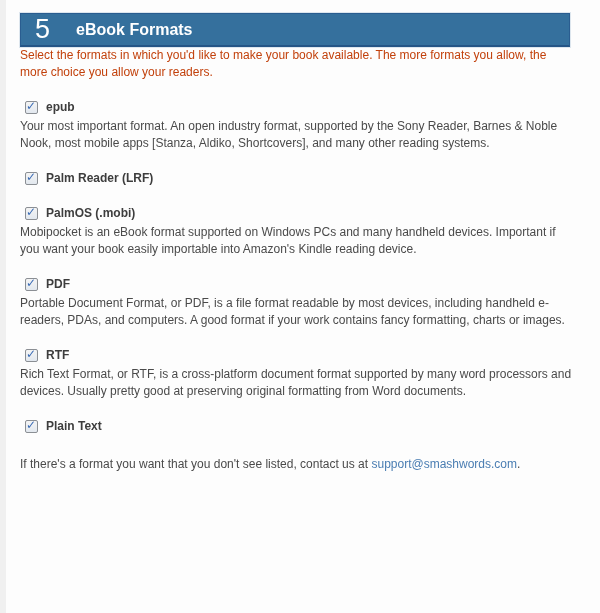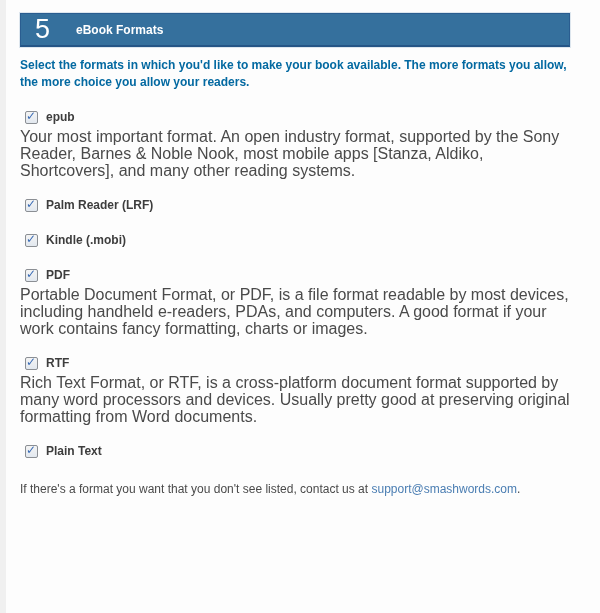--- a/index.html
+++ b/index.html
@@ -40,30 +40,28 @@
     box-shadow: 0 0 0 1px #dde6ee;
   }
   .step-number {
     color: #ffffff;
     font-size: 27px;
     line-height: 27px;
     font-weight: 400;
   }
   .section-title {
     color: #ffffff;
-    font-size: 12px;
+    font-size: 16px;
     font-weight: bold;
     margin-left: 26px;
   }
   .intro {
-    margin-top: 10px;
     font-size: 12px;
     line-height: 17px;
-    color: #0369a1;
-    font-weight: bold;
+    color: #c2410c;
   }
   .format-item {
     margin-top: 17px;
   }
   .format-label-row {
     display: flex;
     align-items: center;
     padding-left: 5px;
     height: 18px;
   }
@@ -89,21 +87,21 @@
   }
   .format-label {
     margin-left: 8px;
     font-size: 12px;
     font-weight: bold;
     color: #3d3d3d;
     cursor: pointer;
   }
   .format-desc {
     margin-top: 2px;
-    font-size: 16px;
+    font-size: 12px;
     line-height: 17px;
     color: #4a4a4a;
   }
   .footer-note {
     margin-top: 21px;
     font-size: 12px;
     line-height: 17px;
     color: #4a4a4a;
   }
   .footer-note a {
@@ -137,22 +135,23 @@
     <div class="format-item">
       <div class="format-label-row">
         <span class="checkbox checked"></span>
         <span class="format-label">Palm Reader (LRF)</span>
       </div>
     </div>
 
     <div class="format-item">
       <div class="format-label-row">
         <span class="checkbox checked"></span>
-        <span class="format-label">Kindle (.mobi)</span>
+        <span class="format-label">PalmOS (.mobi)</span>
       </div>
+      <div class="format-desc">Mobipocket is an eBook format supported on Windows PCs and many handheld devices. Important if you want your book easily importable into Amazon's Kindle reading device.</div>
     </div>
 
 
     <div class="format-item">
       <div class="format-label-row">
         <span class="checkbox checked"></span>
         <span class="format-label">PDF</span>
       </div>
       <div class="format-desc">Portable Document Format, or PDF, is a file format readable by most devices, including handheld e-readers, PDAs, and computers. A good format if your work contains fancy formatting, charts or images.</div>
     </div>

